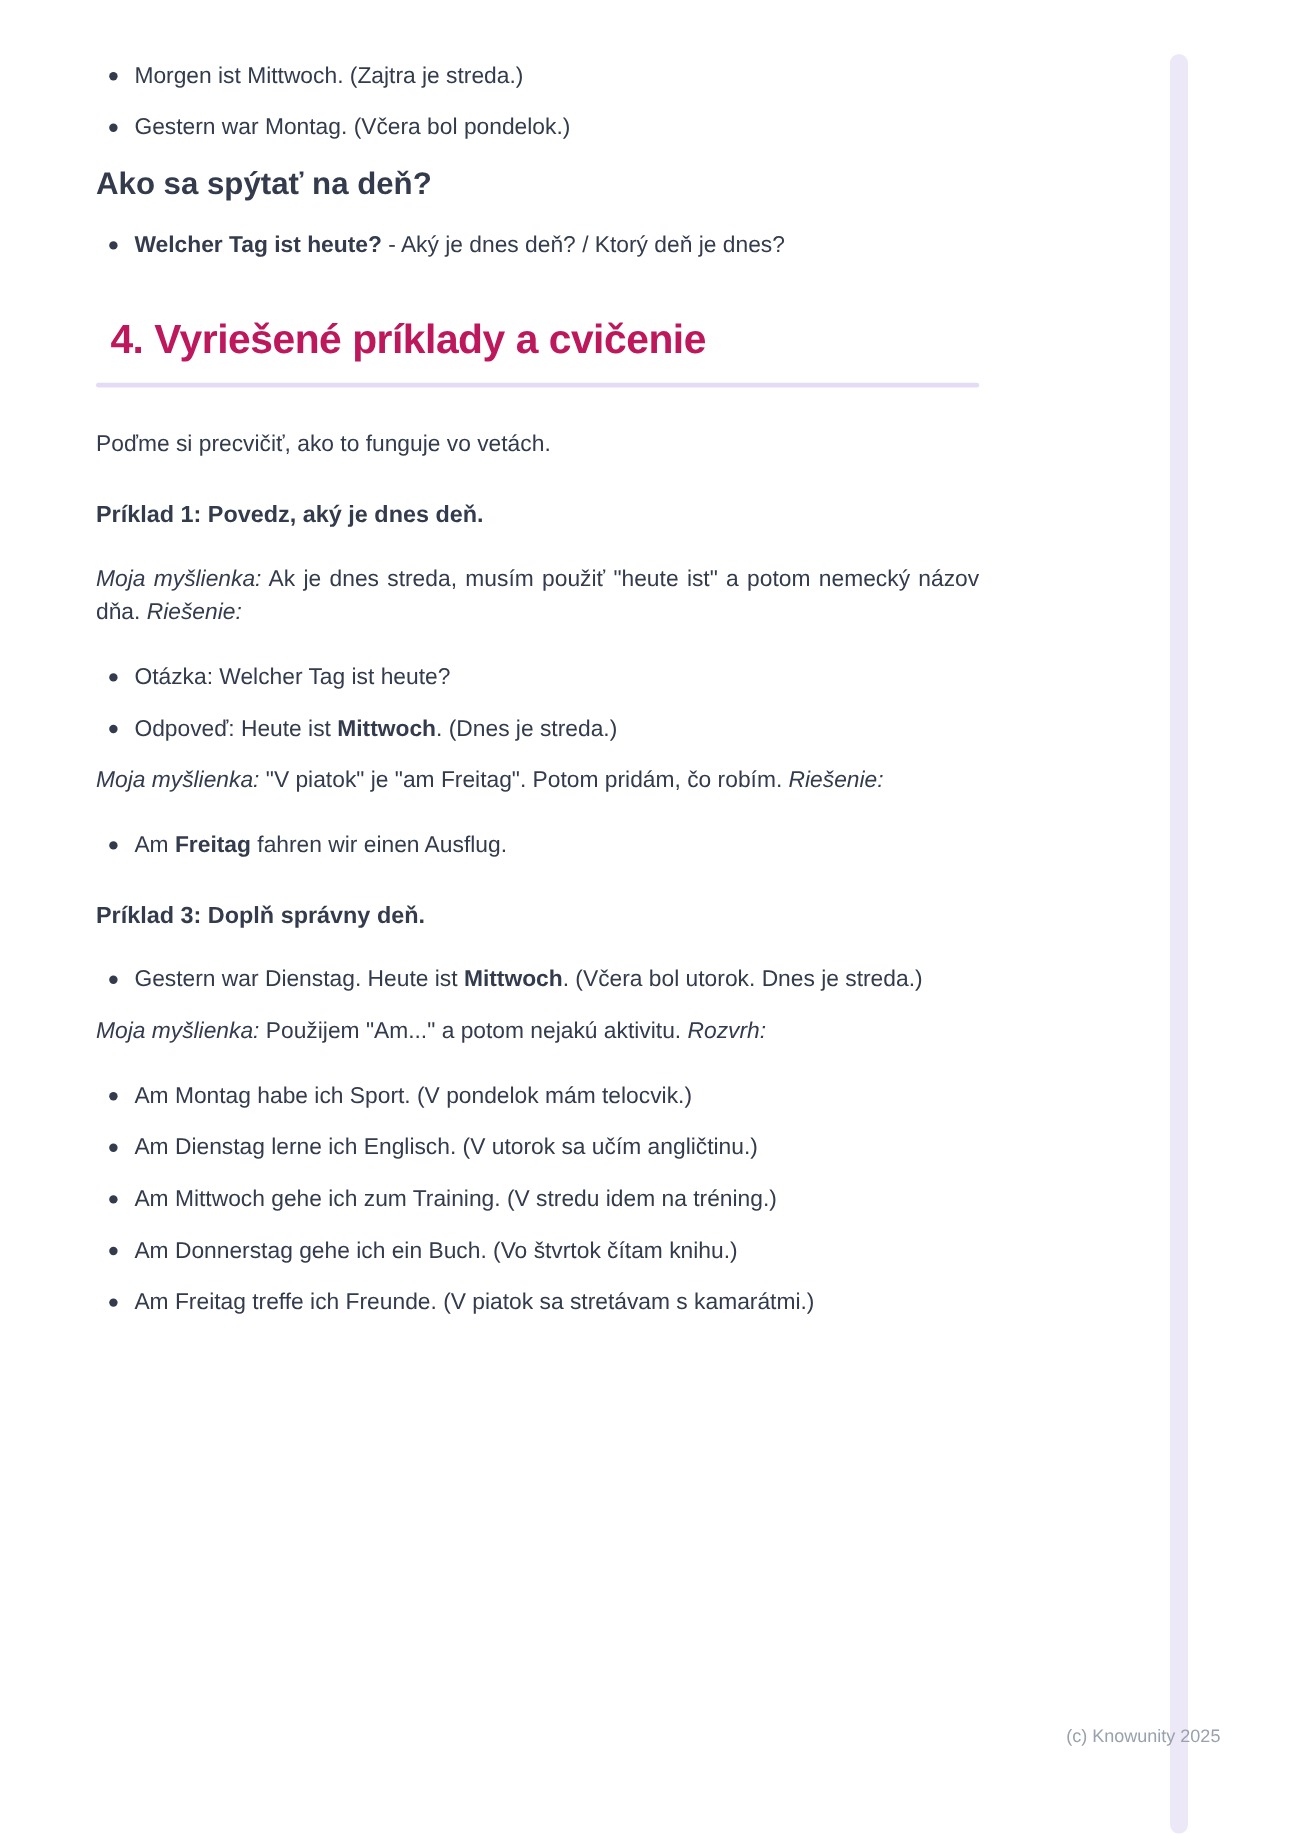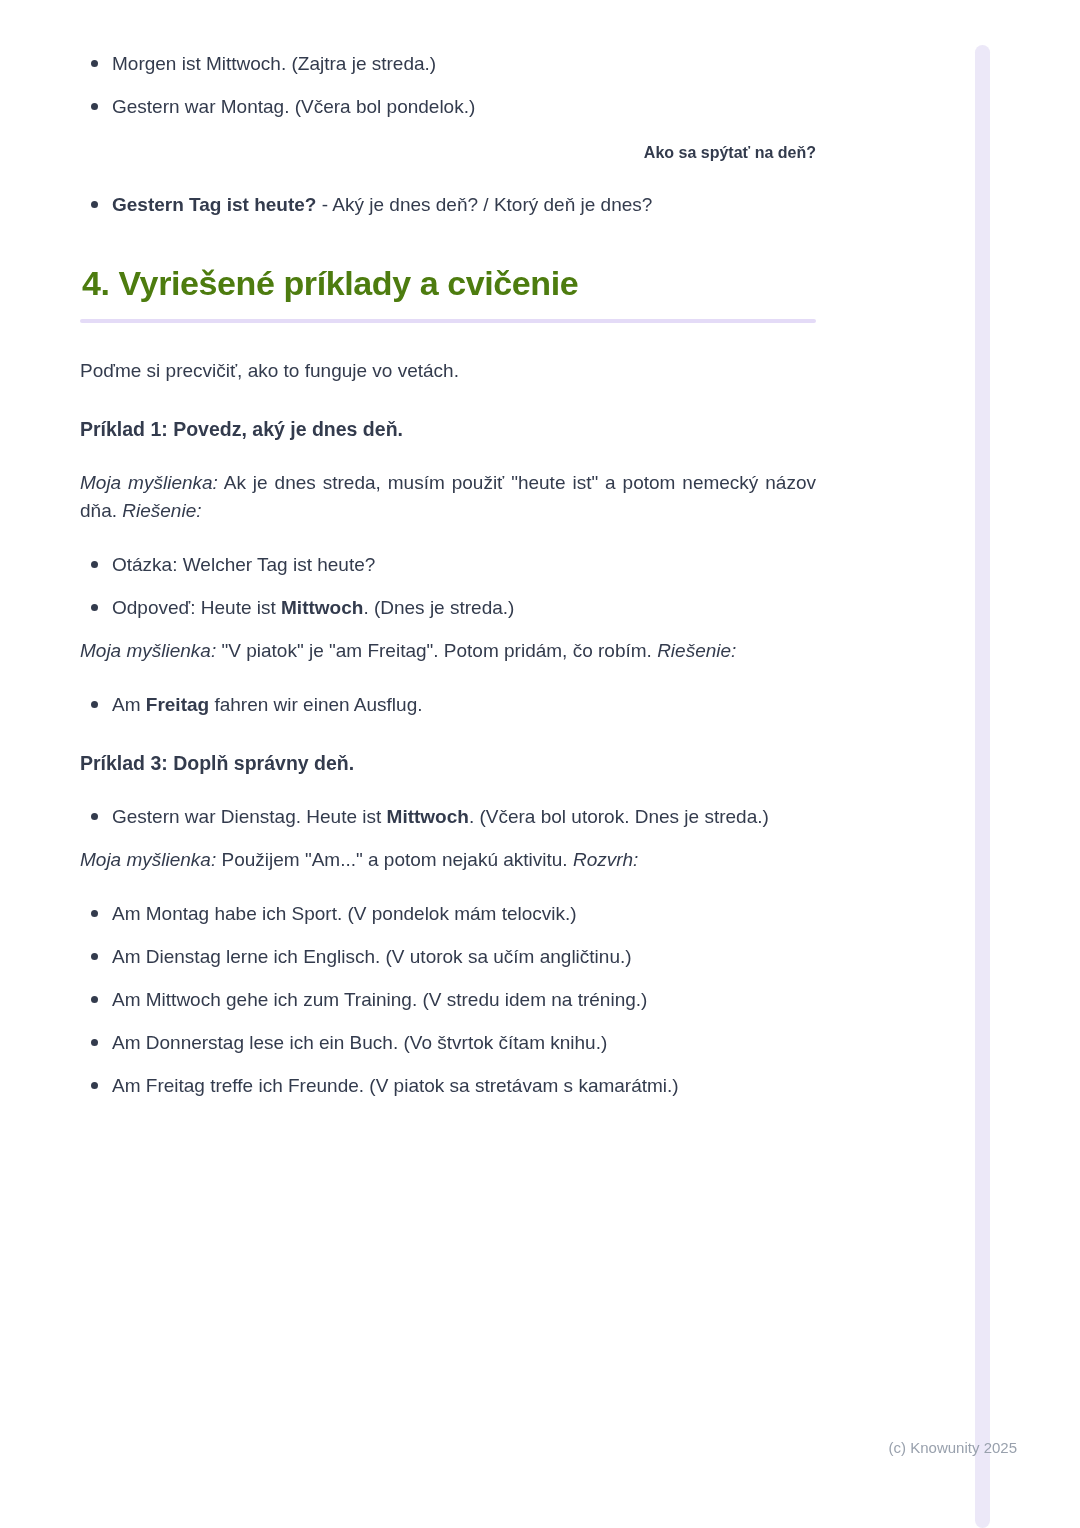--- a/index.html
+++ b/index.html
@@ -30,32 +30,31 @@
     content: "";
     position: absolute;
     left: 11px;
     top: 10px;
     width: 7px;
     height: 7px;
     border-radius: 50%;
     background: #333b4d;
   }
   .sub {
-    font-size: 16px;
+    font-size: 26px;
     font-weight: 700;
     margin: 18px 0 24px;
-    text-align: right;
   }
   .big {
     font-size: 34px;
     line-height: 40px;
     font-weight: 700;
-    color: #4d7c0f;
+    color: #be185d;
     letter-spacing: -0.4px;
-    margin: 44px 2px 0;
+    margin: 44px 12px 0;
   }
   .rule {
     height: 4px;
     background: #e4dbf7;
     border-radius: 2px;
     margin: 16px 0 34px;
   }
   p { margin: 0 0 26px; }
   p.think { text-align: justify; }
   .ex {
@@ -94,21 +93,21 @@
   <main class="content">
 
     <ul class="bullets">
       <li><span>Morgen ist Mittwoch. (Zajtra je streda.)</span></li>
       <li><span>Gestern war Montag. (Včera bol pondelok.)</span></li>
     </ul>
 
     <h3 class="sub">Ako sa spýtať na deň?</h3>
 
     <ul class="bullets">
-      <li><span class="b">Gestern Tag ist heute?</span><span> - Aký je dnes deň? / Ktorý deň je dnes?</span></li>
+      <li><span class="b">Welcher Tag ist heute?</span><span> - Aký je dnes deň? / Ktorý deň je dnes?</span></li>
     </ul>
 
     <h1 class="big">4. Vyriešené príklady a cvičenie</h1>
     <div class="rule"></div>
 
     <p>Poďme si precvičiť, ako to funguje vo vetách.</p>
 
     <h3 class="ex">Príklad 1: Povedz, aký je dnes deň.</h3>
     <p class="think">
       <span class="it">Moja myšlienka:</span>
@@ -136,21 +135,21 @@
 
     <p class="think">
       <span class="it">Moja myšlienka:</span>
       <span>Použijem "Am..." a potom nejakú aktivitu.</span>
       <span class="it">Rozvrh:</span>
     </p>
     <ul class="bullets">
       <li><span>Am Montag habe ich Sport. (V pondelok mám telocvik.)</span></li>
       <li><span>Am Dienstag lerne ich Englisch. (V utorok sa učím angličtinu.)</span></li>
       <li><span>Am Mittwoch gehe ich zum Training. (V stredu idem na tréning.)</span></li>
-      <li><span>Am Donnerstag lese ich ein Buch. (Vo štvrtok čítam knihu.)</span></li>
+      <li><span>Am Donnerstag gehe ich ein Buch. (Vo štvrtok čítam knihu.)</span></li>
       <li><span>Am Freitag treffe ich Freunde. (V piatok sa stretávam s kamarátmi.)</span></li>
     </ul>
 
   </main>
 
   <div class="footer">(c) Knowunity 2025</div>
 
 </div>
 
 </body></html>

